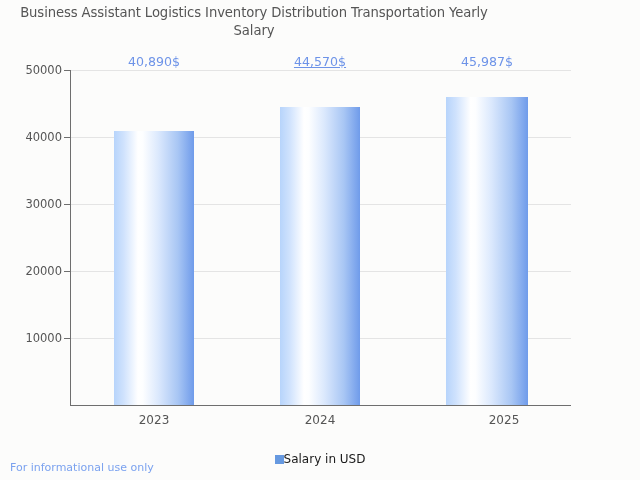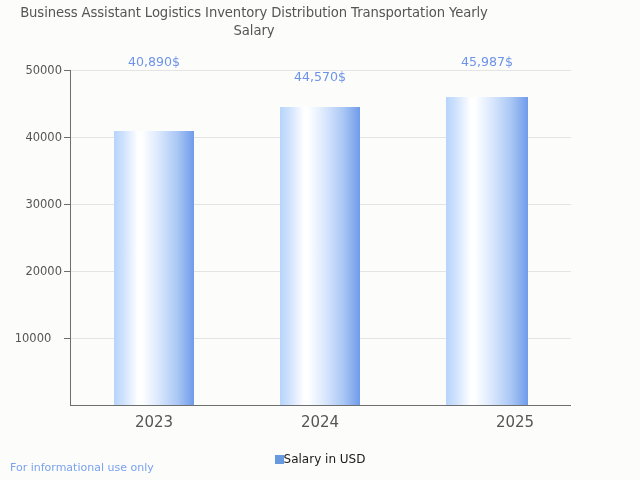--- a/index.html
+++ b/index.html
@@ -107,21 +107,21 @@
     position: absolute;
     font-size: 12.6px;
     color: #6d93e8;
     text-align: left;
     white-space: nowrap;
     transform: translateX(-50%);
   }
   .xtick-label {
     position: absolute;
     top: 413px;
-    font-size: 15px;
+    font-size: 12px;
     color: #555555;
     text-align: left;
     white-space: nowrap;
     transform: translateX(-50%);
   }
 
   
   #legend {
     position: absolute;
     left: 0;
@@ -177,21 +177,21 @@
 
 <div id="chart-title">
   <span class="title-line">Business Assistant Logistics Inventory Distribution Transportation Yearly Salary</span>
 </div>
 
 <div id="ytick-labels">
   <div class="ytick-label" style="top:70px;">50000</div>
   <div class="ytick-label" style="top:137px;">40000</div>
   <div class="ytick-label" style="top:204px;">30000</div>
   <div class="ytick-label" style="top:271px;">20000</div>
-  <div class="ytick-label" style="top:338px;text-align:center;">10000</div>
+  <div class="ytick-label" style="top:338px;">10000</div>
 </div>
 
 <div class="tick-mark" style="top:70px;"></div>
 <div class="tick-mark" style="top:137px;"></div>
 <div class="tick-mark" style="top:204px;"></div>
 <div class="tick-mark" style="top:271px;"></div>
 <div class="tick-mark" style="top:338px;"></div>
 
 <div id="plot-area">
   <div class="gridline" style="top:0px;"></div>
@@ -208,26 +208,26 @@
   </div>
   <div class="bar" style="left:375px; width:82px; height:309.0px;">
     <div class="bar-inner"></div>
   </div>
 </div>
 
 <div id="axis-y-line"></div>
 <div id="axis-x-line"></div>
 
 <div class="bar-label" style="left:154px; top:54px;">40,890$</div>
-<div class="bar-label" style="left:320px; top:69px;">44,570$</div>
+<div class="bar-label" style="left:320px; top:54px;text-decoration:underline;">44,570$</div>
 <div class="bar-label" style="left:487px; top:54px;">45,987$</div>
 
 <div class="xtick-label" style="left:154px;">2023</div>
 <div class="xtick-label" style="left:320px;">2024</div>
-<div class="xtick-label" style="left:515px;">2025</div>
+<div class="xtick-label" style="left:504px;">2025</div>
 
 <div id="legend">
   <div id="legend-item">
     <span id="legend-swatch"></span>
     <span id="legend-label">Salary in USD</span>
   </div>
 </div>
 
 <div id="footer-left">For informational use only</div>
 <div id="footer-right">

